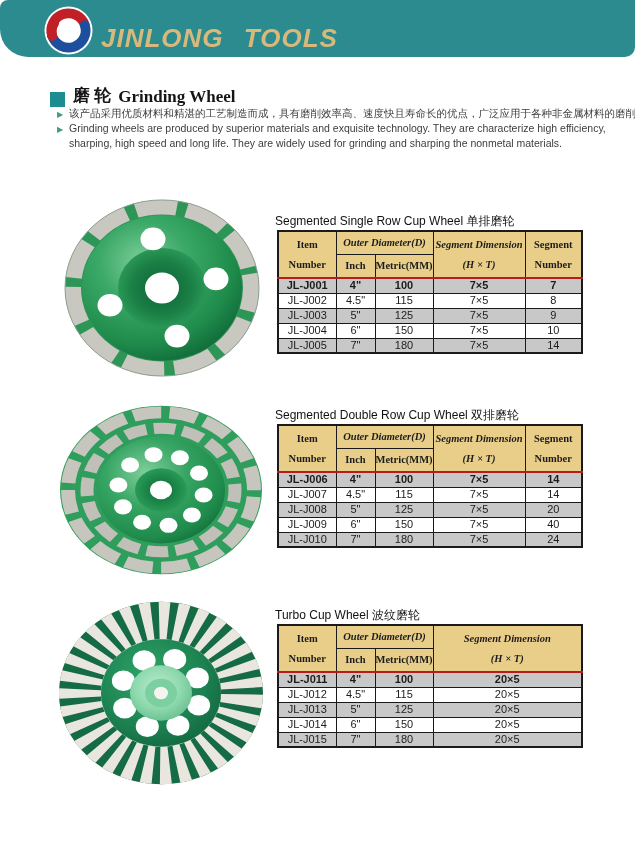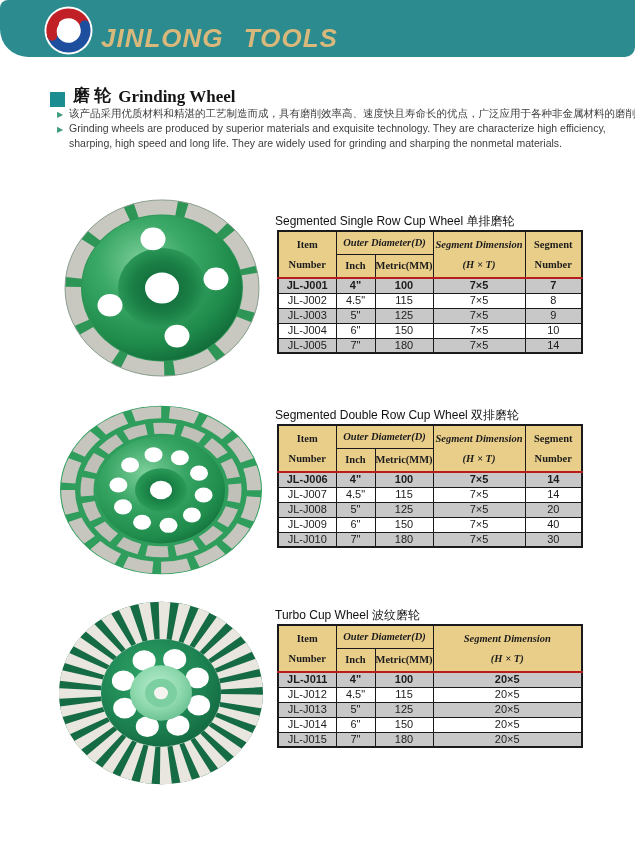--- a/index.html
+++ b/index.html
@@ -262,21 +262,21 @@
         <td>6"</td>
         <td>150</td>
         <td>7×5</td>
         <td>40</td>
       </tr>
       <tr>
         <td>JL-J010</td>
         <td>7"</td>
         <td>180</td>
         <td>7×5</td>
-        <td>30</td>
+        <td>24</td>
       </tr>
     </tbody>
 </table>
 
 <svg class="wheel" style="left:57px;top:600px" width="208" height="186" viewBox="0 0 208 186">
   <defs>
     <radialGradient id="w3mid" cx="40%" cy="35%" r="80%">
       <stop offset="0%" stop-color="#2fa668"></stop>
         <stop offset="60%" stop-color="#1c8050"></stop>
       <stop offset="100%" stop-color="#0f5e3a"></stop>

